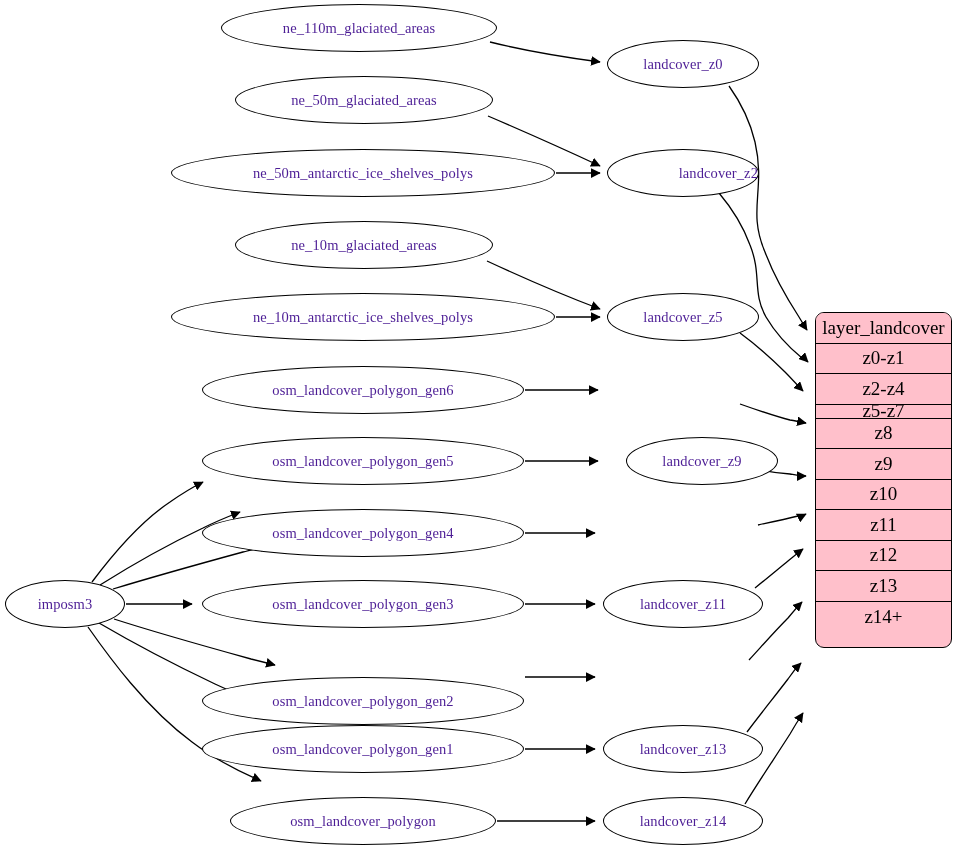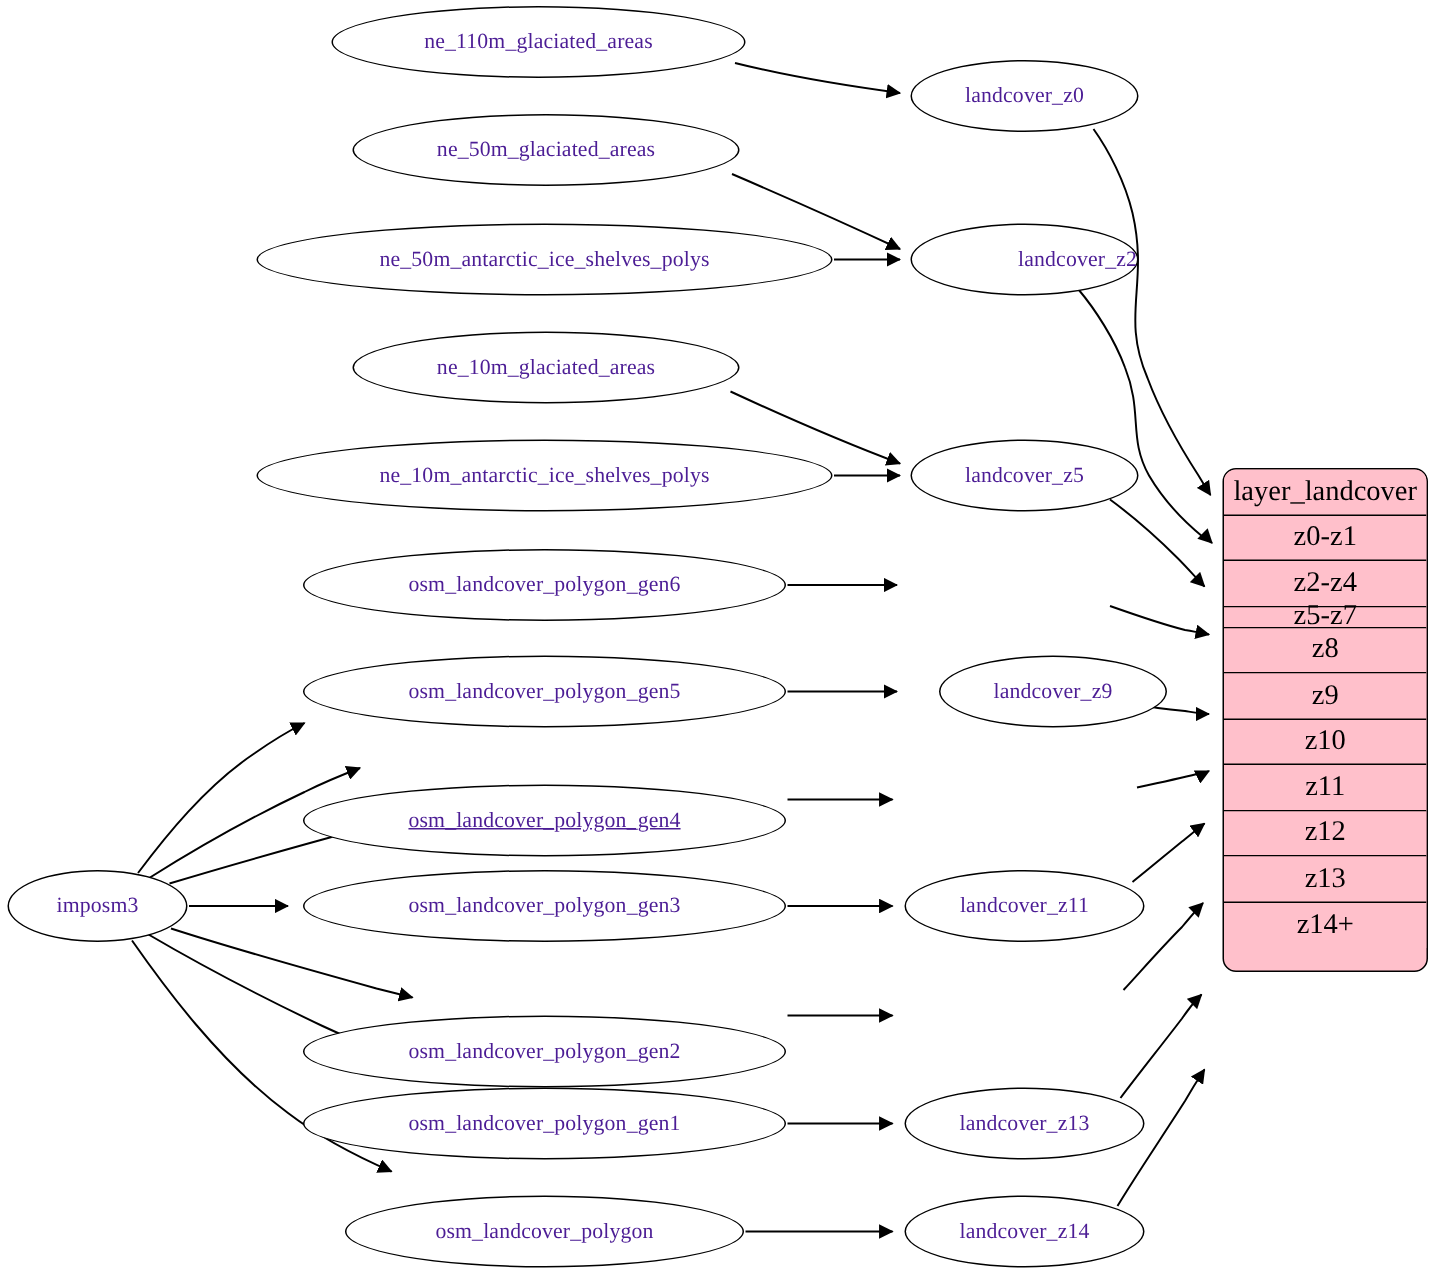--- a/index.html
+++ b/index.html
@@ -123,21 +123,21 @@
   <div class="node" style="left:171px; top:293px; width:384px; height:48px;">
     <span>ne_10m_antarctic_ice_shelves_polys</span>
   </div>
 
   <div class="node" style="left:202px; top:366px; width:322px; height:48px;">
     <span>osm_landcover_polygon_gen6</span>
   </div>
   <div class="node" style="left:202px; top:437px; width:322px; height:48px;">
     <span>osm_landcover_polygon_gen5</span>
   </div>
-  <div class="node" style="left:202px; top:523px; width:322px; height:48px;text-decoration:underline;">
+  <div class="node" style="left:202px; top:509px; width:322px; height:48px;">
     <span>osm_landcover_polygon_gen4</span>
   </div>
   <div class="node" style="left:202px; top:580px; width:322px; height:48px;">
     <span>osm_landcover_polygon_gen3</span>
   </div>
   <div class="node" style="left:202px; top:677px; width:322px; height:48px;">
     <span>osm_landcover_polygon_gen2</span>
   </div>
   <div class="node" style="left:202px; top:725px; width:322px; height:48px;">
     <span>osm_landcover_polygon_gen1</span>

